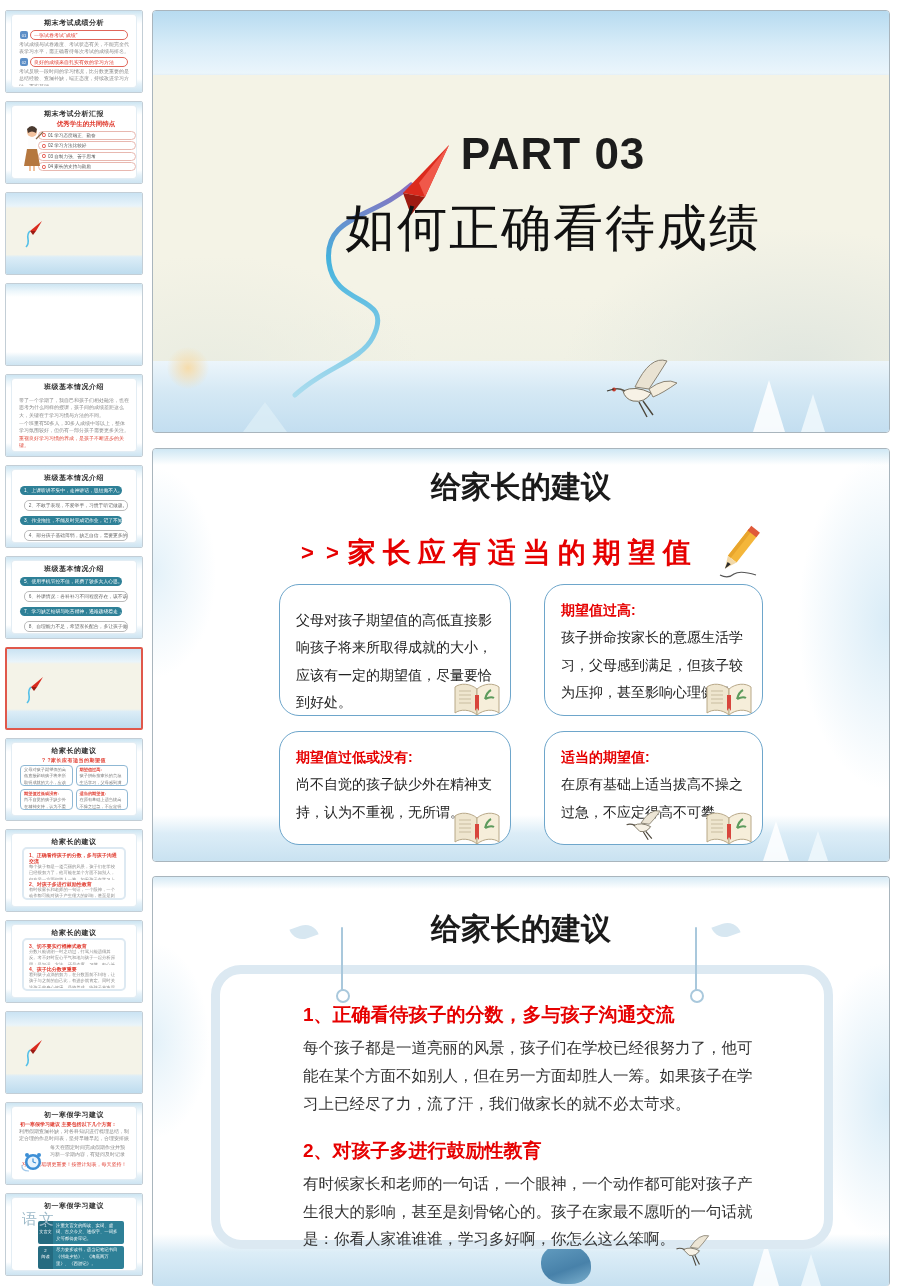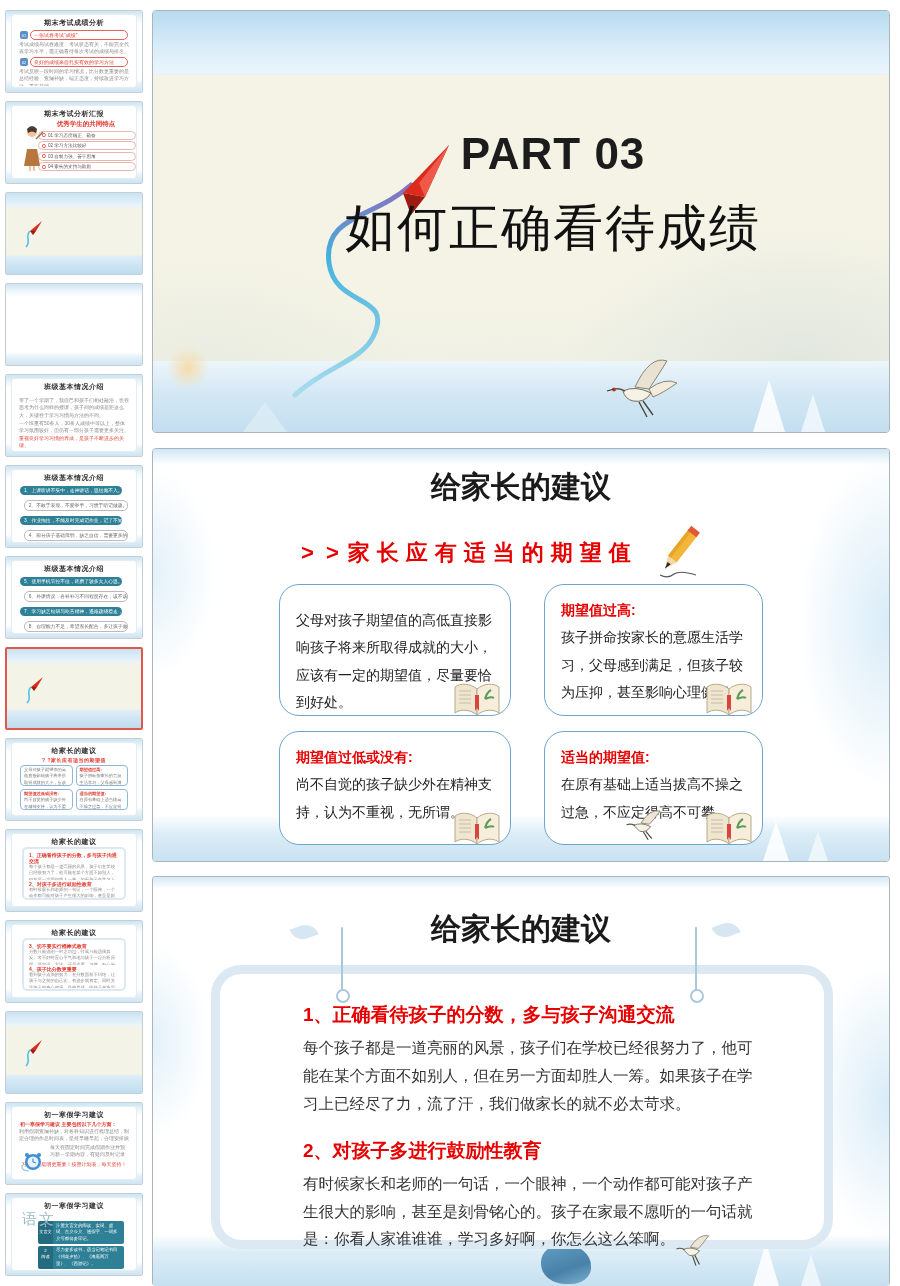--- a/index.html
+++ b/index.html
@@ -89,21 +89,21 @@
   #slide2{top:448px;height:414px;}
   .s2-bg{position:absolute;inset:0;background:
       linear-gradient(180deg,#cfe7f4 0%,rgba(255,255,255,0) 16px),
       radial-gradient(ellipse 130px 240px at 100% 42%, #d9ecf7 0%, rgba(217,236,247,0) 70%),
       radial-gradient(ellipse 90px 150px at 0% 30%, #e3f1f9 0%, rgba(227,241,249,0) 70%);}
   .s2-band{position:absolute;left:0;right:0;bottom:0;height:46px;
            background:linear-gradient(180deg,rgba(236,246,251,0) 0%,#dcedf7 40%,#c9e2f1 100%);}
   .s-title{position:absolute;left:0;right:0;top:18px;text-align:center;font-size:30px;font-weight:bold;color:#1a1a1a;}
   .s2-subrow{position:absolute;left:148px;top:76px;display:flex;align-items:center;}
   .s2-arrows{color:#e60000;font-size:22px;font-weight:bold;letter-spacing:3px;margin-right:6px;}
-  .s2-sub{color:#e60000;font-size:22px;font-weight:bold;letter-spacing:7px;}
+  .s2-sub{color:#e60000;font-size:28px;font-weight:bold;letter-spacing:7px;}
   .s2-grid{position:absolute;left:126px;top:135px;width:486px;display:grid;
            grid-template-columns:232px 219px;grid-template-rows:132px 114px;column-gap:33px;row-gap:15px;}
   .abox{border:1.5px solid #6ea6cb;border-radius:20px;background:#fff;position:relative;
         padding:12px 14px 6px 16px;font-size:14px;line-height:1.95;color:#222;box-sizing:border-box;}
   .abox .bh{color:#e60000;font-weight:bold;}
   .abox.noheading{padding-top:22px;}
   .book{position:absolute;right:8px;bottom:-4px;}
 
   
   #slide3{top:876px;height:410px;border-bottom:none;}

